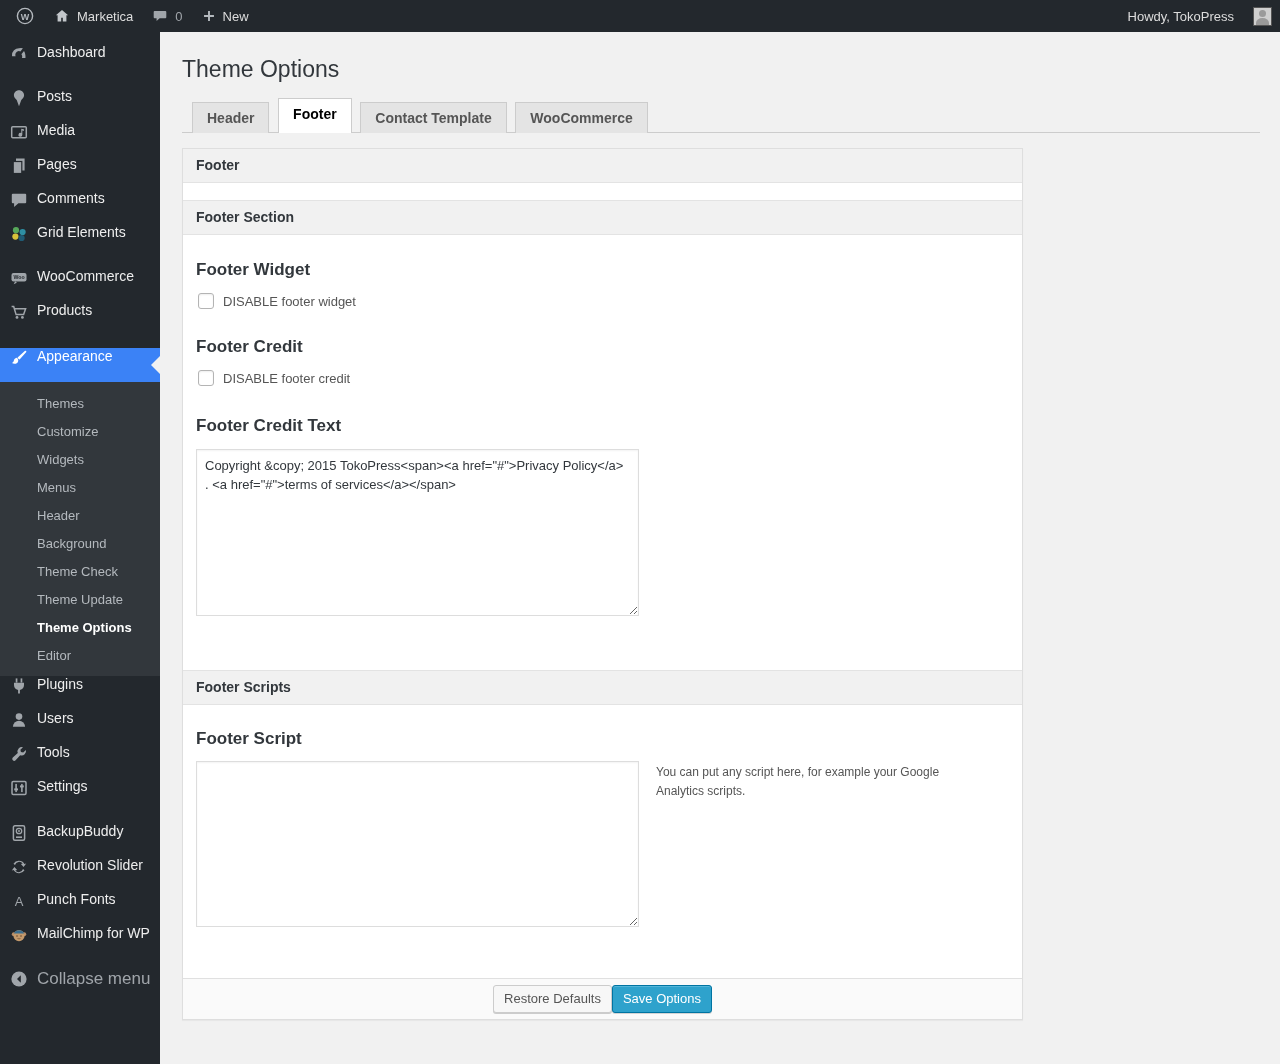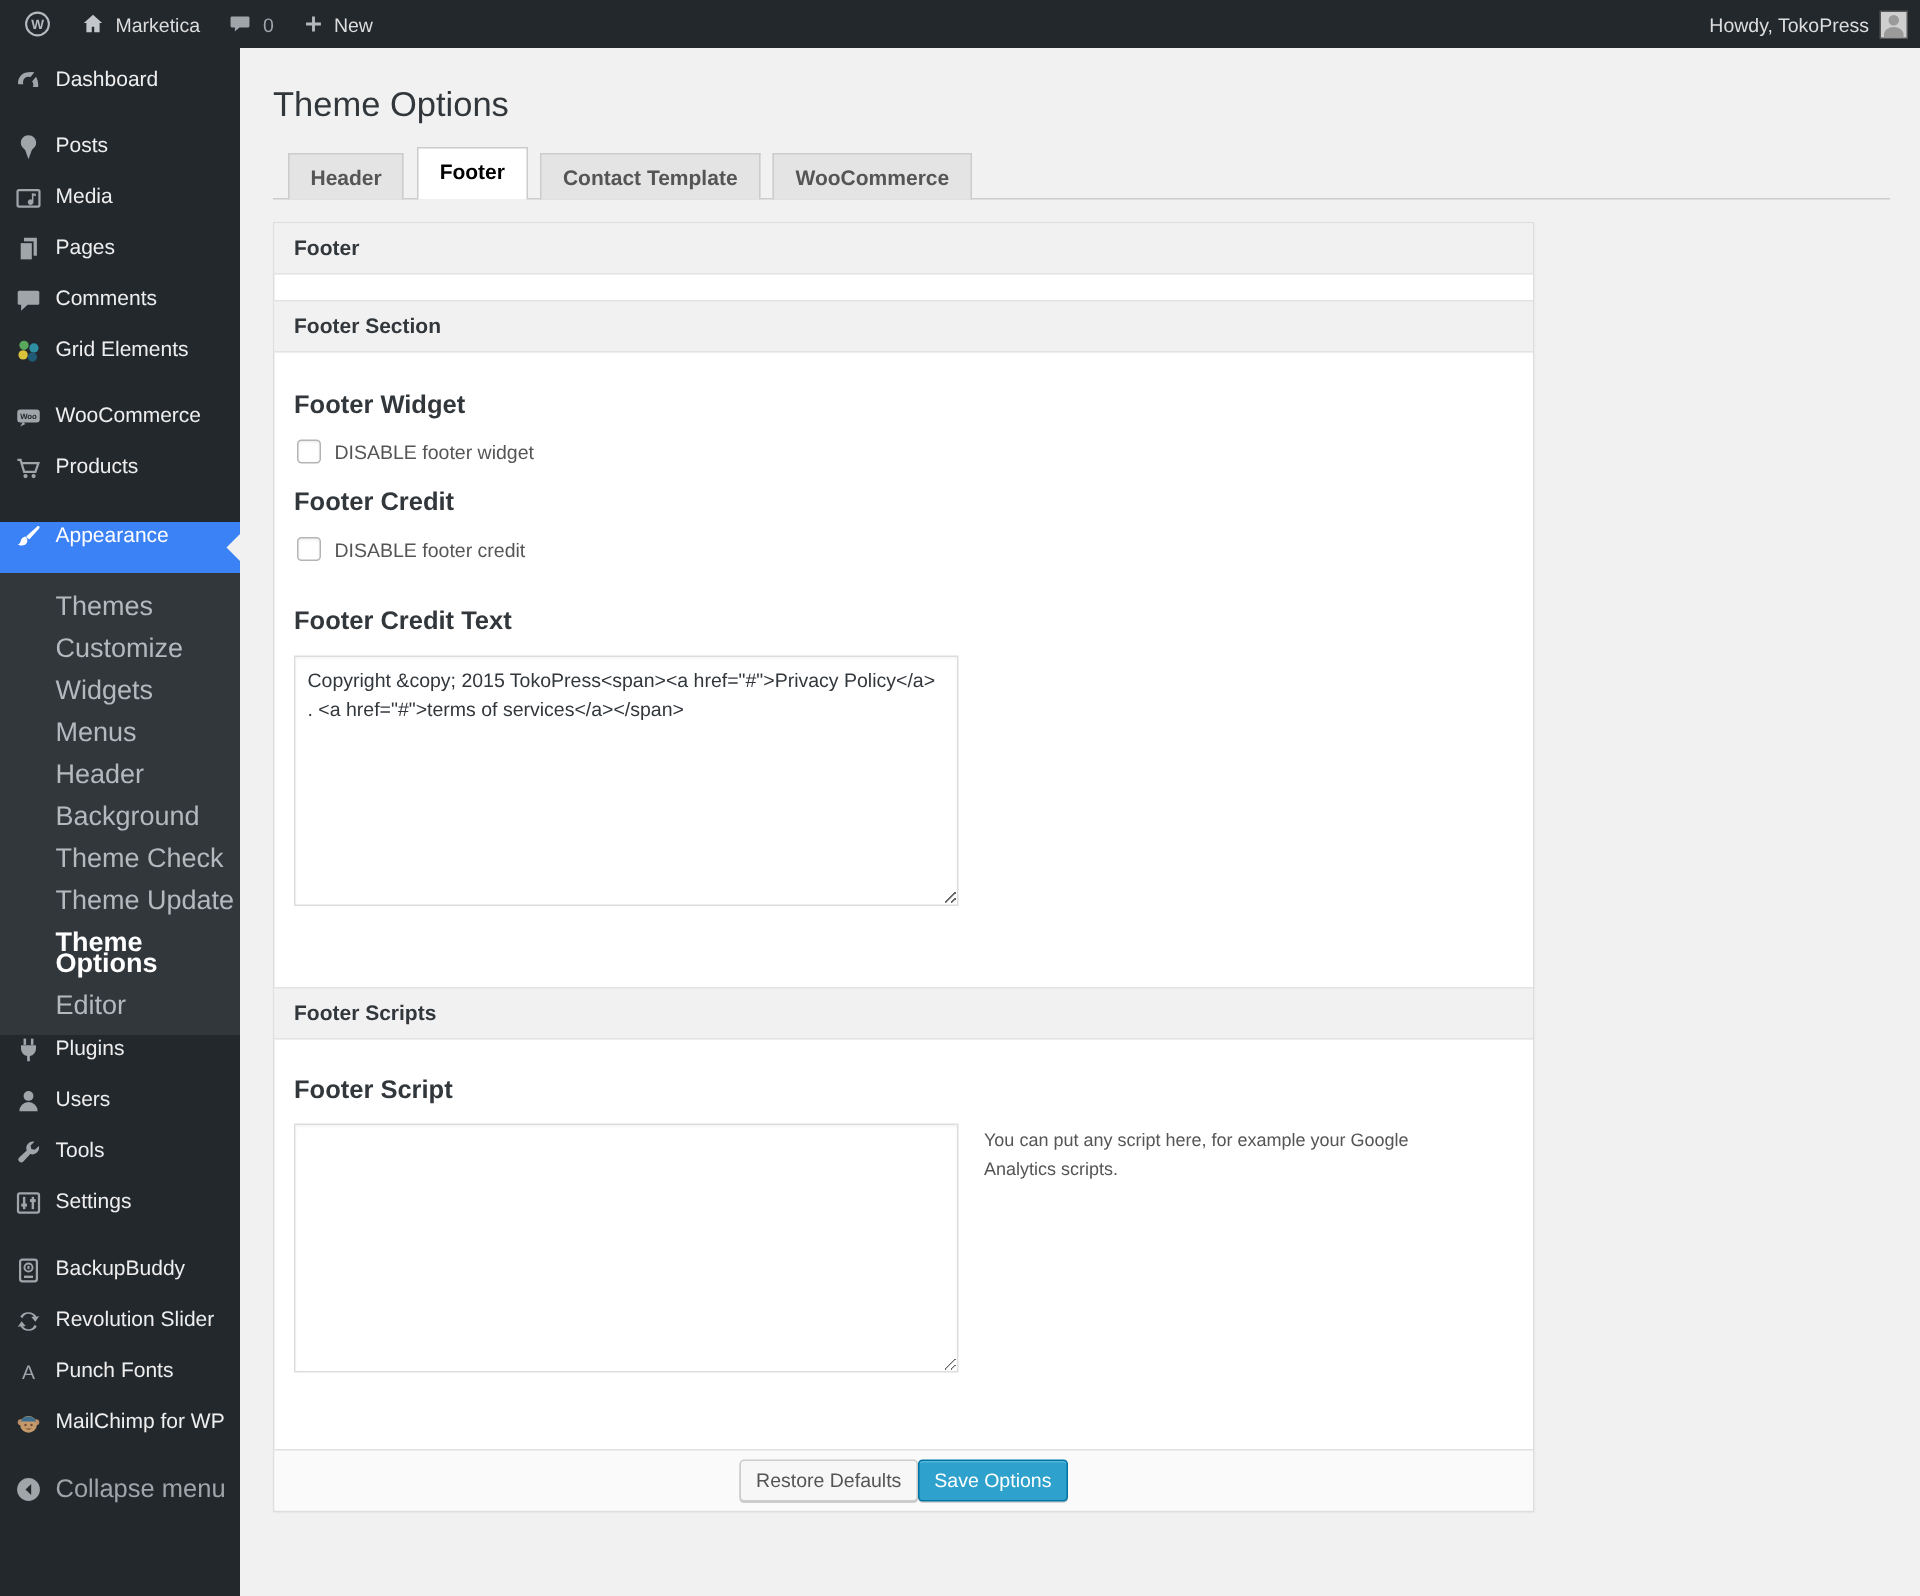--- a/index.html
+++ b/index.html
@@ -3,52 +3,52 @@
 <meta charset="utf-8">
 <style>
   html,body{margin:0;padding:0;overflow:hidden}
   body{width:1280px;height:1064px;background:#f1f1f1;font-family:"Liberation Sans","DejaVu Sans",sans-serif;font-size:13px;color:#444;position:relative}
   svg{display:block}
 
   
   #adminbar{position:absolute;top:0;left:0;width:1280px;height:32px;background:#23282d;color:#ddd;display:flex;align-items:center;z-index:60;box-sizing:border-box;padding:0 7px 0 6px}
   .ab-item{display:flex;align-items:center;gap:6px;padding:0 9px;height:32px;font-size:13px;color:#ddd;cursor:pointer}
   .ab-count{color:#a0a5aa}
-  .ab-right{margin-left:auto;display:flex;align-items:center;gap:8px;padding:0 2px;cursor:pointer}
+  .ab-right{margin-left:auto;display:flex;align-items:center;gap:20px;padding:0 2px;cursor:pointer}
   .ab-right span{font-size:13px;color:#ddd}
   .avatar{width:17px;height:17px;background:#cfcfcf;position:relative;overflow:hidden;box-shadow:0 0 0 1px #555}
   .avatar::before{content:"";position:absolute;top:2px;left:5px;width:7px;height:7px;border-radius:50%;background:#9a9a9a}
   .avatar::after{content:"";position:absolute;top:10px;left:2px;width:13px;height:10px;border-radius:50% 50% 0 0;background:#9a9a9a}
 
   
   #sidebar{position:absolute;top:32px;left:0;width:160px;height:1032px;background:#23282d;padding-top:12px;box-sizing:border-box}
   .menu-item{height:34px;display:flex;align-items:flex-start;padding-left:9px;color:#eee;font-size:14px;cursor:pointer;position:relative}
   .menu-item .mi{width:20px;height:20px;margin-right:8px;flex:0 0 20px;display:flex;align-items:center;justify-content:center}
   .menu-item.active{background:#3b82f6;color:#fff;font-weight:400}
   .menu-item.active::after{content:"";position:absolute;right:0;top:50%;margin-top:-9px;border:9px solid transparent;border-right-color:#f1f1f1;border-left-width:0}
   .g10{margin-top:10px}.g11{margin-top:11px}.g12{margin-top:12px}
   .submenu{background:#32373c;padding:8px 0 6px}
-  .submenu-item{padding:7px 0 7px 37px;font-size:18px;line-height:14px;color:#b4b9be;cursor:pointer}
+  .submenu-item{padding:7px 0 7px 37px;font-size:13px;line-height:14px;color:#b4b9be;cursor:pointer}
   .submenu-item.current{color:#fff;font-weight:700}
 
   
   #wpbody{margin-left:160px;padding:32px 20px 0 22px;box-sizing:border-box}
   h1.page-title{font-size:23px;font-weight:400;color:#32373c;margin:23px 0 0;line-height:29px;padding:0}
   .nav-tab-wrapper{margin:14px 0 0;border-bottom:1px solid #ccc;padding-left:10px}
   .nav-tab{display:inline-block;border:1px solid #ccc;border-bottom:none;background:#e4e4e4;color:#555;font-size:14px;font-weight:600;line-height:18px;padding:6px 14px;margin:0 5px -1px 0;cursor:pointer;vertical-align:bottom}
   .nav-tab.active{background:#fff;color:#000;padding-bottom:10px;border-bottom:none;position:relative;top:0}
 
   .panel{width:841px;margin-top:15px;background:#fff;border:1px solid #dedede;box-shadow:0 1px 1px rgba(0,0,0,.04);box-sizing:border-box}
   .bar{background:#f1f1f1;padding:9px 13px;font-size:14px;font-weight:700;color:#32373c;line-height:15px}
   .bar.group{border-bottom:1px solid #e3e3e3}
   .bar.section{border-top:1px solid #e3e3e3;border-bottom:1px solid #e3e3e3}
   .spacer17{height:17px}
   .fields{padding:0 13px 51px}
   .field-label{font-weight:700;color:#32373c;font-size:17px;line-height:15px}
-  .m27{margin-top:27px}.m30{margin-top:18px}.m32{margin-top:32px}.m26{margin-top:26px}
+  .m27{margin-top:27px}.m30{margin-top:30px}.m32{margin-top:32px}.m26{margin-top:26px}
   .check-row{margin-top:16px;display:flex;align-items:flex-end;cursor:pointer}
   .check-row input{appearance:none;-webkit-appearance:none;width:16px;height:16px;border:1px solid #b4b4b4;border-radius:3px;background:#fff;margin:0 9px 0 2px;box-shadow:inset 0 1px 2px rgba(0,0,0,.07);cursor:pointer}
   .check-row .cl{color:#555;font-size:13px}
   .ta{margin-top:16px;width:443px;height:167px;box-sizing:border-box;border:1px solid #ddd;padding:6px 8px;font-family:"Liberation Sans","DejaVu Sans",sans-serif;font-size:13px;line-height:19px;color:#32373c;resize:both;background:#fff;box-shadow:inset 0 1px 2px rgba(0,0,0,.05)}
   .mb24{margin-bottom:24px}
   .script-row{margin-top:15px;display:flex;align-items:flex-start}
   .script-row .ta{margin-top:0;height:166px}
   .help{margin-left:17px;width:310px;color:#555;font-size:12px;line-height:19px;padding-top:2px}
   .panel-footer{border-top:1px solid #e0e0e0;background:#fafafa;padding:6px 10px;display:flex;justify-content:center;align-items:center}
   .button{display:inline-block;height:28px;line-height:26px;padding:0 10px;font-size:13px;border-radius:3px;cursor:pointer;box-sizing:border-box}

